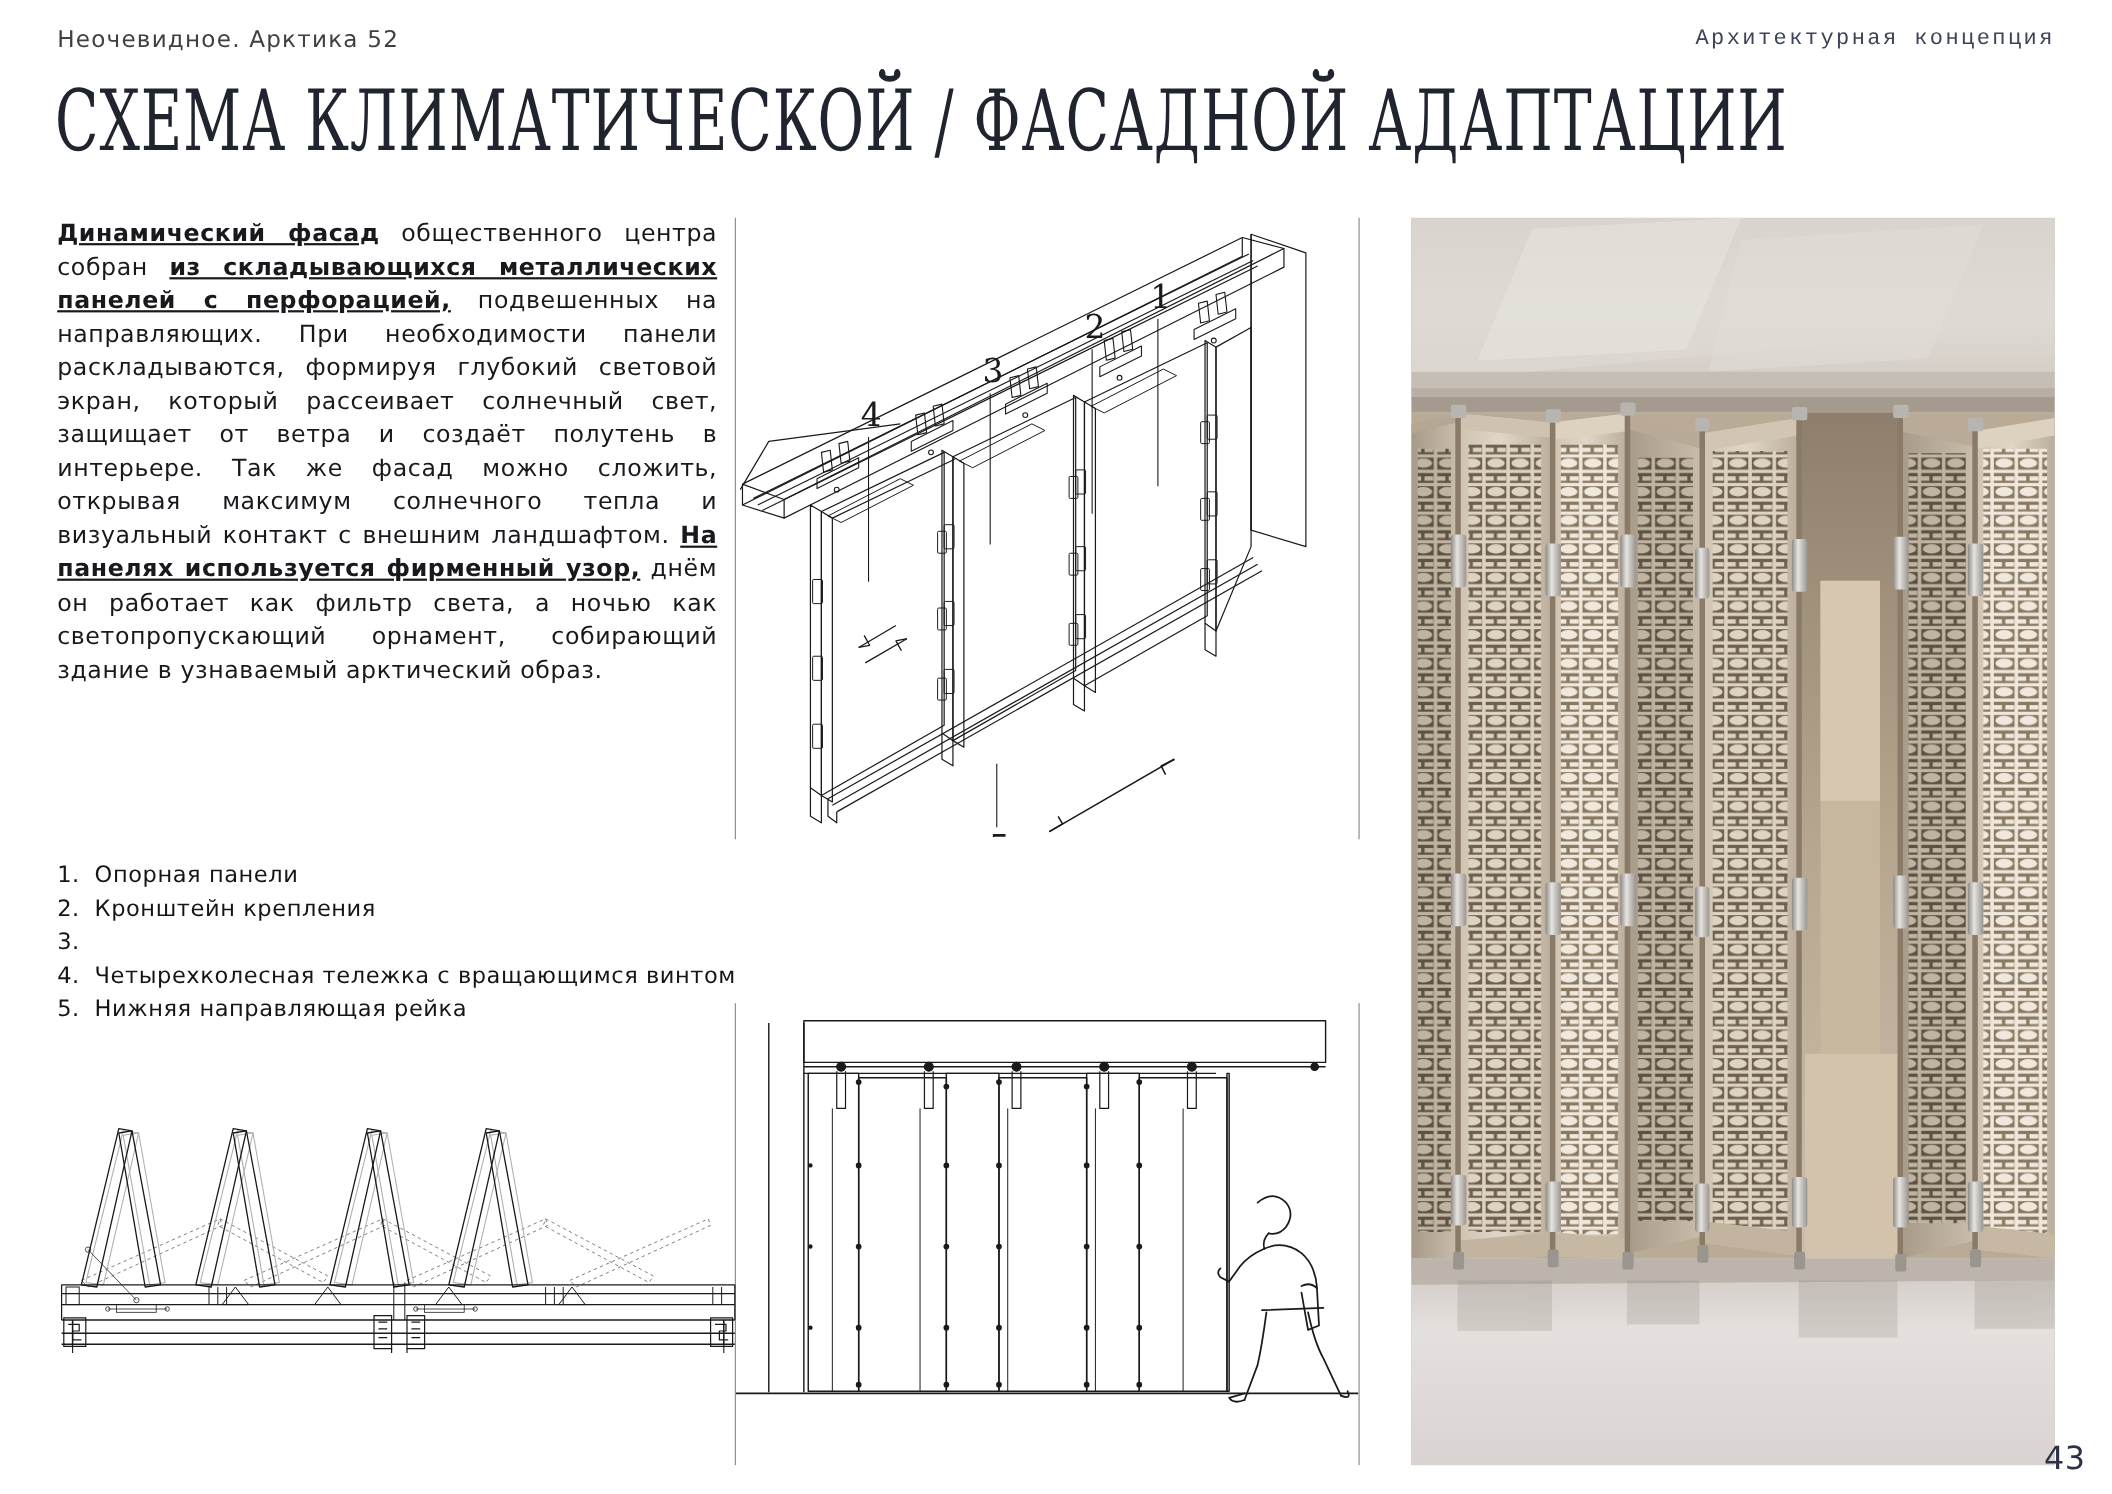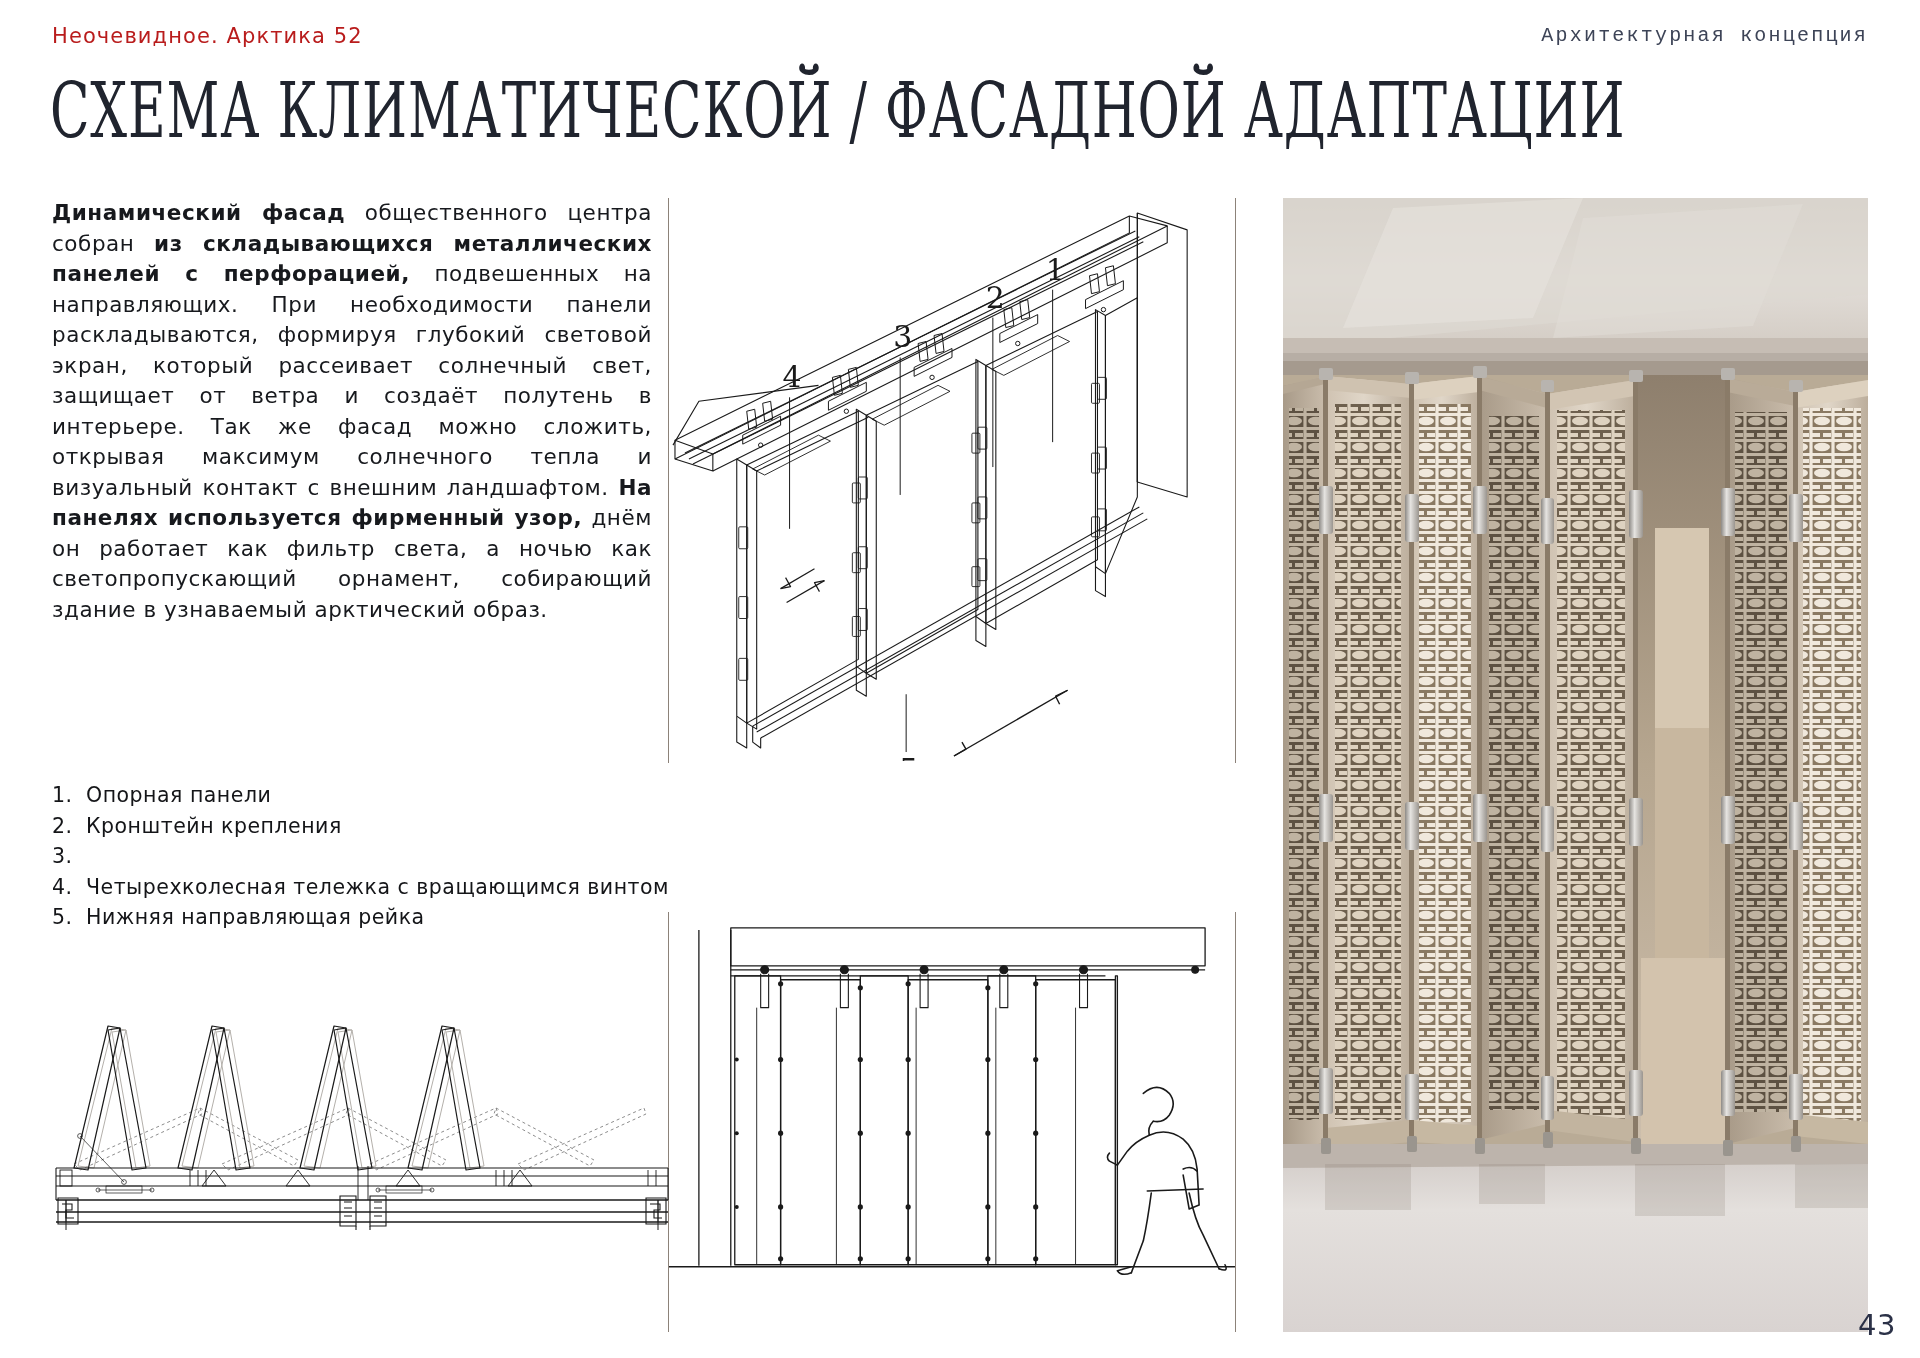--- a/index.html
+++ b/index.html
@@ -16,21 +16,21 @@
     overflow: hidden;
   }
 
   
   .hdr-left {
     position: absolute;
     left: 52px;
     top: 24px;
     font-size: 21px;
     letter-spacing: 1.1px;
-    color: #b91c1c;
+    color: #404040;
   }
   .hdr-right {
     position: absolute;
     right: 52px;
     top: 24px;
     font-size: 20px;
     letter-spacing: 2.2px;
     color: #3d4457;
     text-align: right;
     font-family: Liberation Mono, monospace;
@@ -57,21 +57,21 @@
     position: absolute;
     left: 52px;
     top: 198px;
     width: 600px;
     font-size: 21.5px;
     line-height: 30.5px;
     letter-spacing: 0.55px;
     color: #17191d;
     text-align: justify;
   }
-  .body-copy b { font-weight: 700; }
+  .body-copy b { font-weight: 700; text-decoration: underline; }
 
   
   .legend {
     position: absolute;
     left: 52px;
     top: 780px;
     font-size: 20.5px;
     line-height: 30.5px;
     letter-spacing: 0.5px;
     color: #141518;

